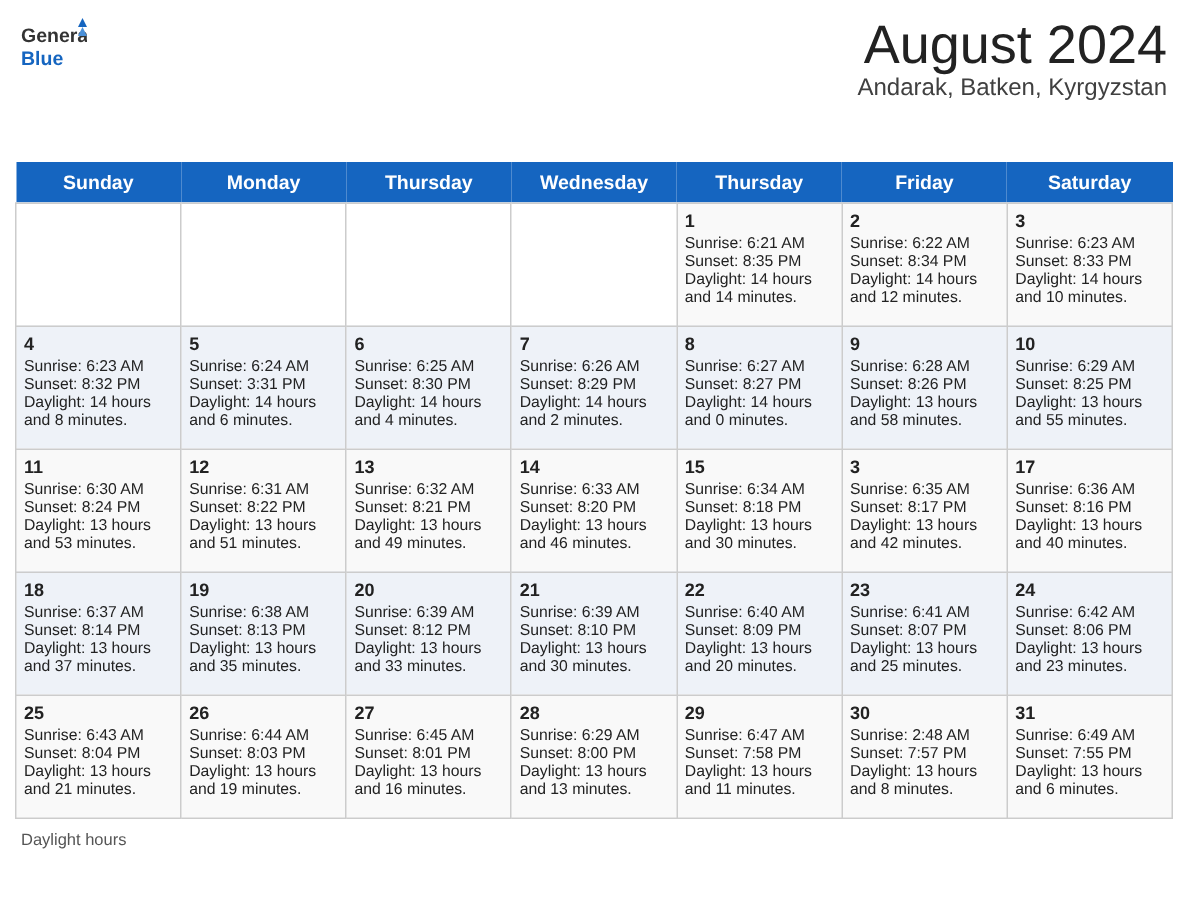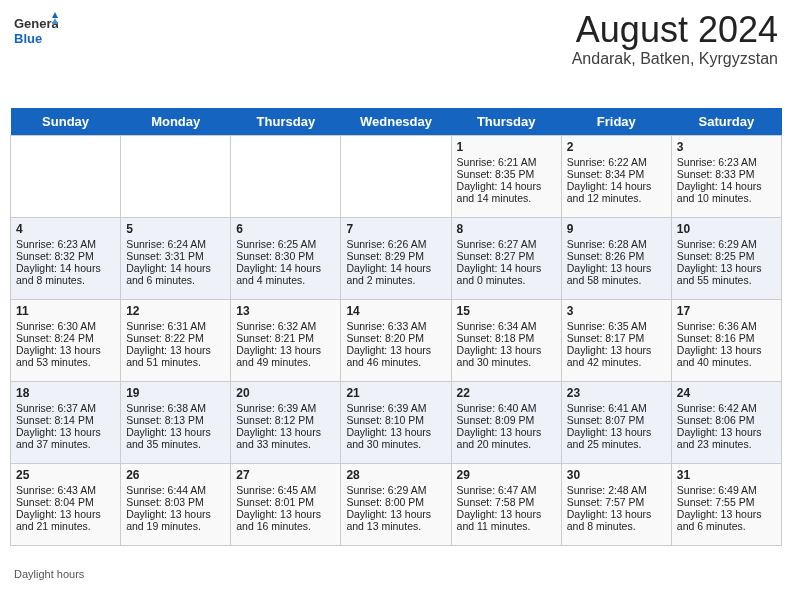--- a/index.html
+++ b/index.html
@@ -69,21 +69,21 @@
     tr:nth-child(odd) td { background: #f9f9f9; }
     tr:nth-child(even) td { background: #eef2f8; }
     .day-num {
       font-weight: bold;
       font-size: 12px;
       display: block;
       margin-bottom: 2px;
     }
     .empty-cell { background: #fff !important; border-color: #ccc; }
     .footer {
-      margin-top: 22px;
+      margin-top: 8px;
       font-size: 11px;
       color: #555;
       padding-left: 4px;
     }
   </style>
 </head>
 <body>
 
 <div class="header">
   <div class="logo">

